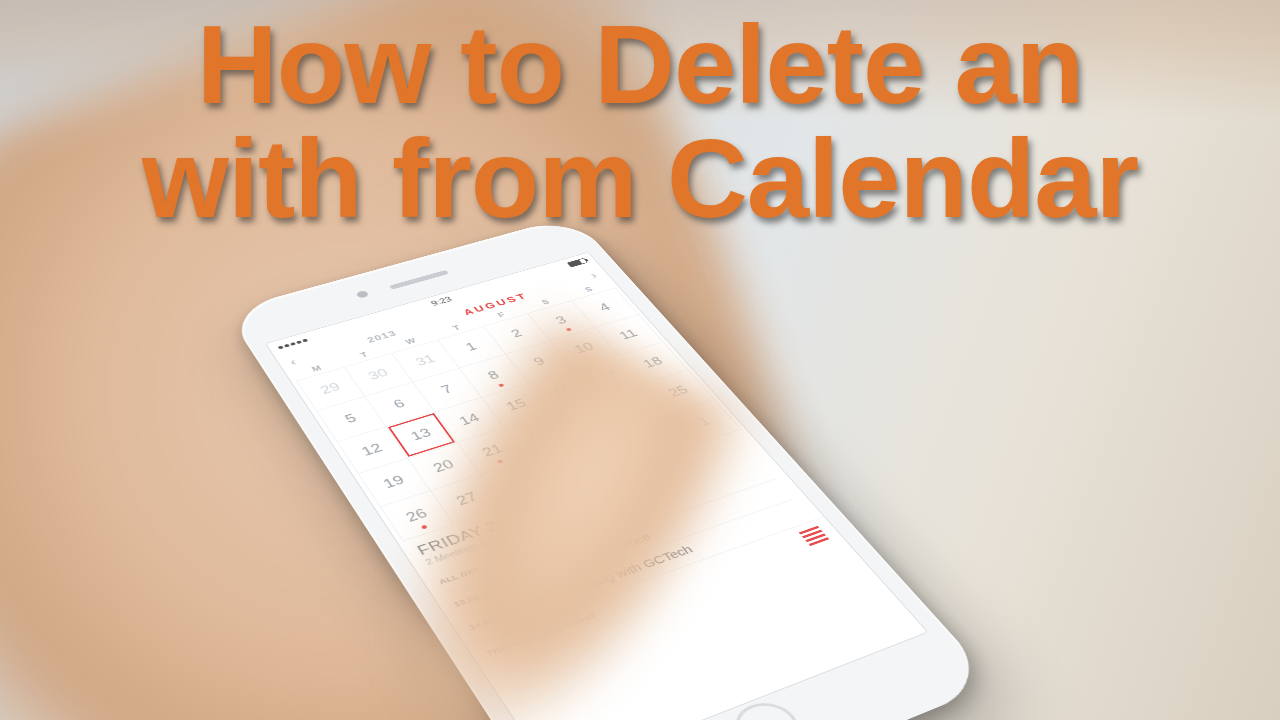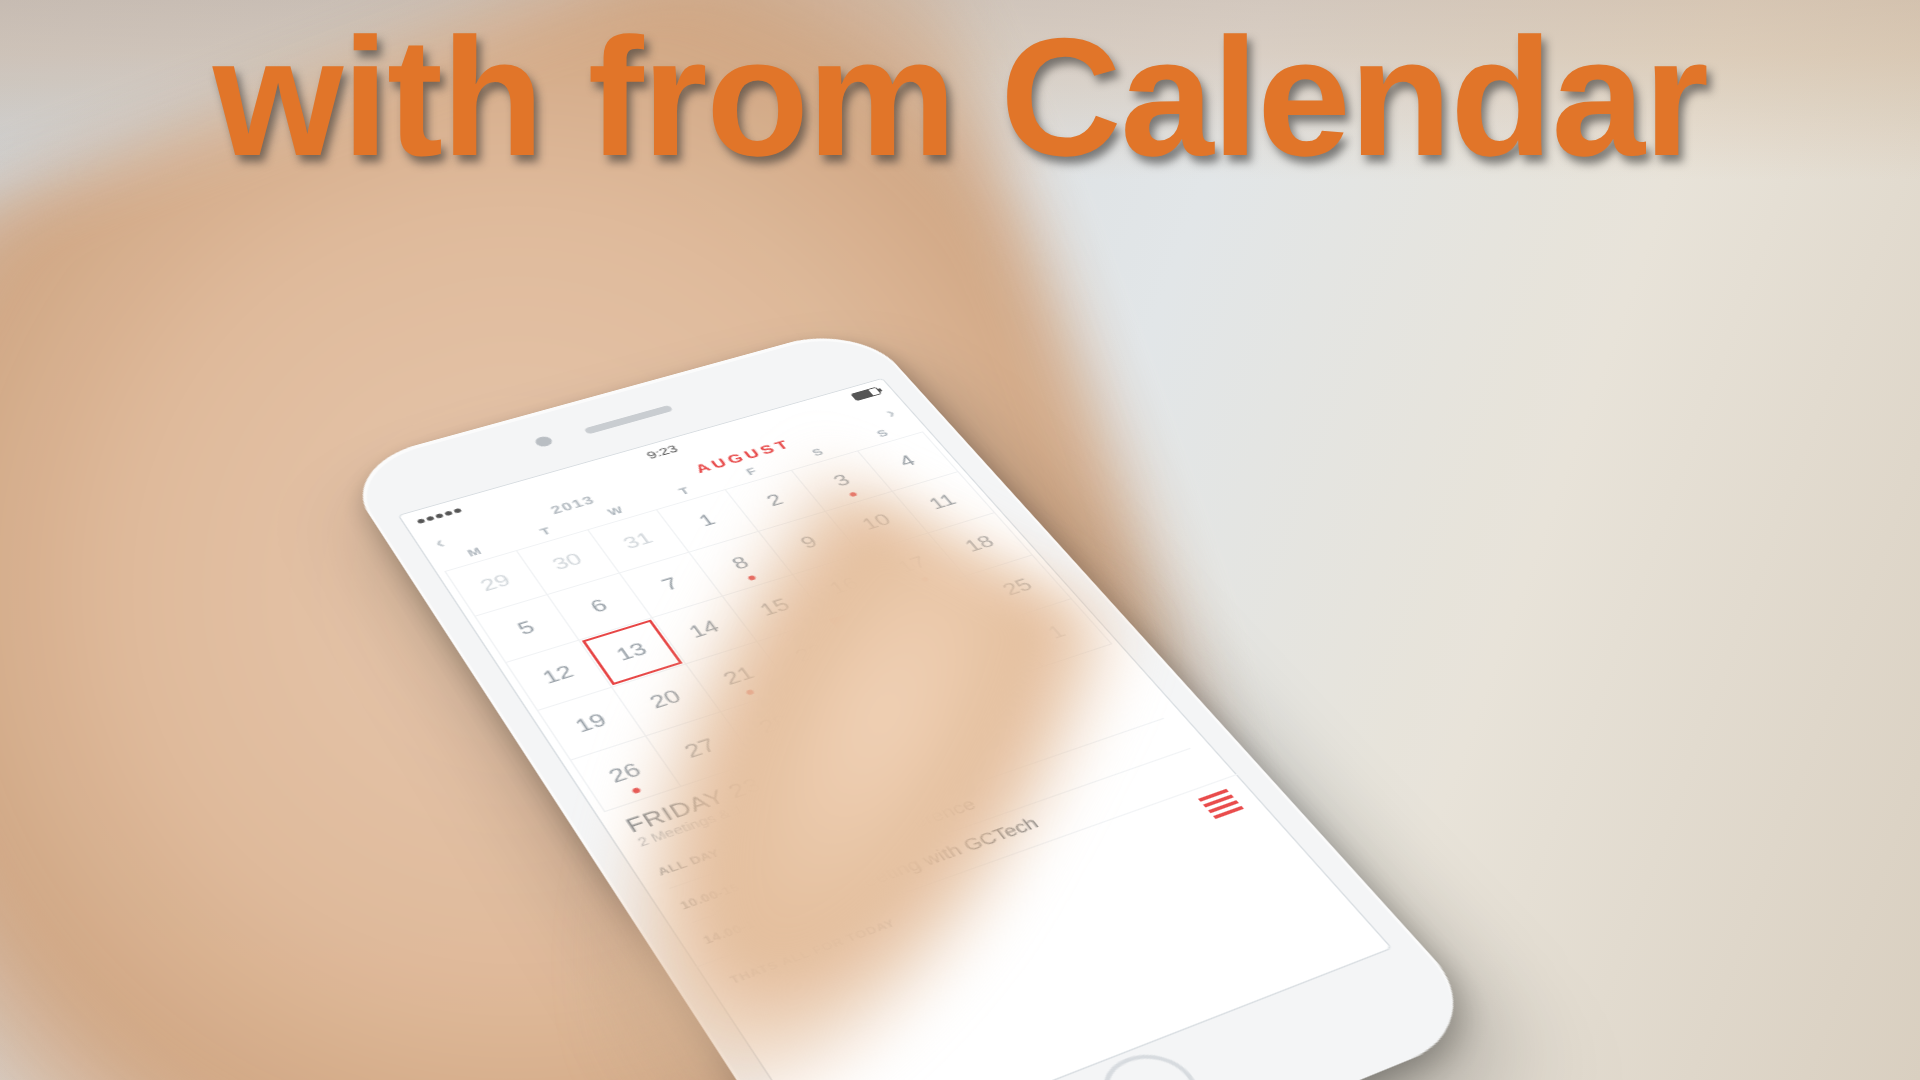--- a/index.html
+++ b/index.html
@@ -172,20 +172,21 @@
   .soft { filter: blur(0.3px); }
 </style>
 </head>
 <body>
 
 <div class="stage">
   <div class="desk-strip"></div>
   <div class="hand"></div>
 
   <div class="headline">
+    <div>How to Delete an</div>
     <div>with from Calendar</div>
   </div>
 
   <div class="tilt soft">
     <div class="phone">
       <div class="speaker"></div>
       <div class="camera"></div>
       <div class="homebtn"></div>
 
       <div class="screen">

